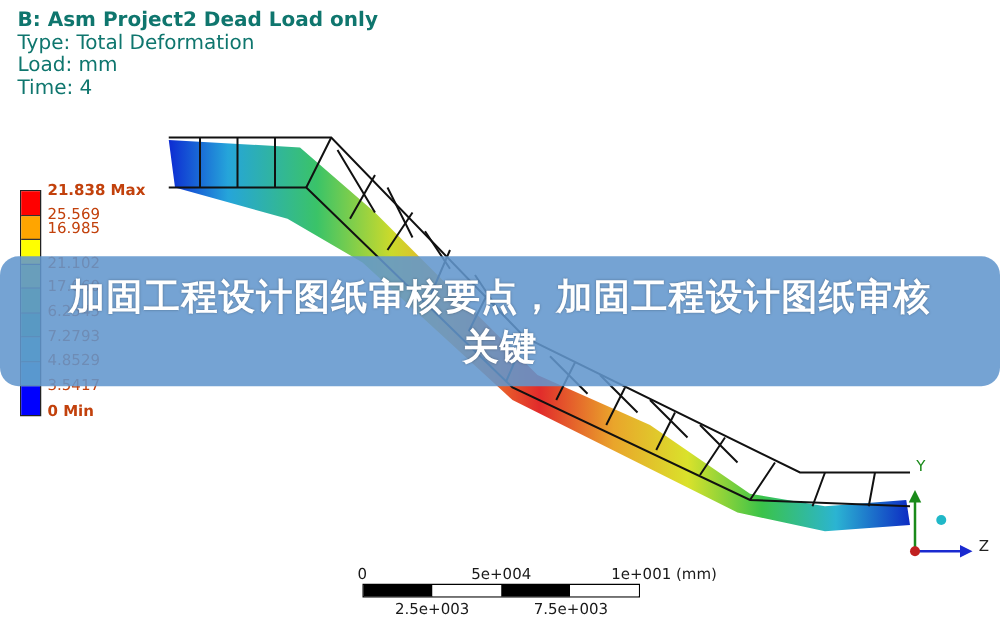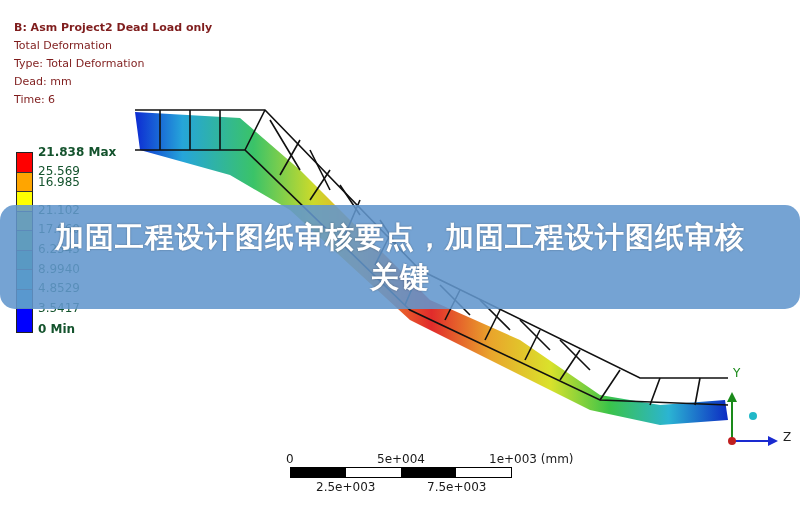--- a/index.html
+++ b/index.html
@@ -1,27 +1,27 @@
 <!DOCTYPE html>
 <html><head>
 <meta charset="utf-8">
 <style>
   html, body { margin: 0; padding: 0; }
   body {
     width: 800px; height: 514px; overflow: hidden; position: relative;
     background: #ffffff;
     font-family: "DejaVu Sans", sans-serif;
   }
-  .info { position: absolute; left: 14px; top: 19px; font-size: 11px; color: #7f1d1d; line-height: 18px; }
+  .info { position: absolute; left: 14px; top: 7px; font-size: 16px; color: #0f766e; line-height: 18px; }
   .info .title { font-weight: bold; }
   .legend { position: absolute; left: 16px; top: 148px; }
   .legend .bar { position: absolute; left: 0; top: 4px; width: 15px; border: 1px solid #222; }
   .legend .seg { height: 19.5px; border-bottom: 1px solid #333; box-sizing: border-box; }
   .legend .seg:last-child { border-bottom: none; }
-  .legend .lbl { position: absolute; left: 22px; font-size: 12px; color: #14532d; white-space: nowrap; }
+  .legend .lbl { position: absolute; left: 22px; font-size: 12px; color: #c2410c; white-space: nowrap; }
   .legend .lbl.bold { font-weight: bold; }
   .model { position: absolute; left: 0; top: 0; width: 800px; height: 514px; }
   .banner {
     position: absolute; left: 0; top: 205px; width: 800px; height: 104px;
     background: rgba(98, 150, 205, 0.88);
     display: flex; align-items: center; justify-content: center; text-align: center; border-radius: 15px;
   }
   .banner-text {
     color: #ffffff; font-size: 29px; font-weight: bold; line-height: 40px;
     width: 690px; letter-spacing: 1px;
@@ -32,45 +32,44 @@
   .scale .lbl { position: absolute; font-size: 12px; color: #1a1a1a; white-space: nowrap; }
   .scale .track { position: absolute; left: 2px; top: 12px; width: 220px; height: 9px; border: 1px solid #000; display: flex; }
   .scale .track div { flex: 1; }
   .triad { position: absolute; left: 720px; top: 368px; width: 80px; height: 90px; }
 </style>
 </head>
 <body>
 
 <div class="info">
   <div class="title">B: Asm Project2 Dead Load only</div>
-  <div>Total Deformation</div>
   <div>Type: Total Deformation</div>
-  <div>Dead: mm</div>
-  <div>Time: 6</div>
+  <div>Load: mm</div>
+  <div>Time: 4</div>
 </div>
 
 <div class="legend">
   <div class="bar">
     <div class="seg" style="background:#ff0000"></div>
     <div class="seg" style="background:#ffa500"></div>
     <div class="seg" style="background:#ffff00"></div>
     <div class="seg" style="background:#9bd43a"></div>
     <div class="seg" style="background:#55c155"></div>
     <div class="seg" style="background:#1fad7a"></div>
     <div class="seg" style="background:#1ab0b8"></div>
     <div class="seg" style="background:#1aa5dc"></div>
     <div class="seg" style="background:#0000ff;height:23px"></div>
   </div>
   <div class="lbl bold" style="top:-3px">21.838 Max</div>
   <div class="lbl" style="top:16px">25.569</div>
   <div class="lbl" style="top:27px">16.985</div>
   <div class="lbl" style="top:55px">21.102</div>
   <div class="lbl" style="top:74px">17.060</div>
   <div class="lbl" style="top:94px">6.2545</div>
-  <div class="lbl" style="top:114px">8.9940</div>
+  <div class="lbl" style="top:114px">7.2793</div>
   <div class="lbl" style="top:133px">4.8529</div>
   <div class="lbl" style="top:153px">3.5417</div>
   <div class="lbl bold" style="top:174px">0 Min</div>
 </div>
 
 <svg class="model" viewBox="0 0 800 514" xmlns="http://www.w3.org/2000/svg">
   <defs>
     <linearGradient id="beamGrad" x1="0" y1="0" x2="1" y2="0">
       <stop offset="0" stop-color="#0020d0"></stop>
       <stop offset="0.08" stop-color="#1aa0d8"></stop>
@@ -97,21 +96,21 @@
   </g>
 </svg>
 
 <div class="banner">
   <div class="banner-text">加固工程设计图纸审核要点，加固工程设计图纸审核关键</div>
 </div>
 
 <div class="scale">
   <div class="lbl" style="left:-2px;top:-3px">0</div>
   <div class="lbl" style="left:89px;top:-3px">5e+004</div>
-  <div class="lbl" style="left:201px;top:-3px">1e+003 (mm)</div>
+  <div class="lbl" style="left:201px;top:-3px">1e+001 (mm)</div>
   <div class="track">
     <div style="background:#000"></div>
       <div style="background:#fff"></div>
     <div style="background:#000"></div>
       <div style="background:#fff"></div>
   </div>
   <div class="lbl" style="left:28px;top:25px">2.5e+003</div>
   <div class="lbl" style="left:139px;top:25px">7.5e+003</div>
 </div>
 

